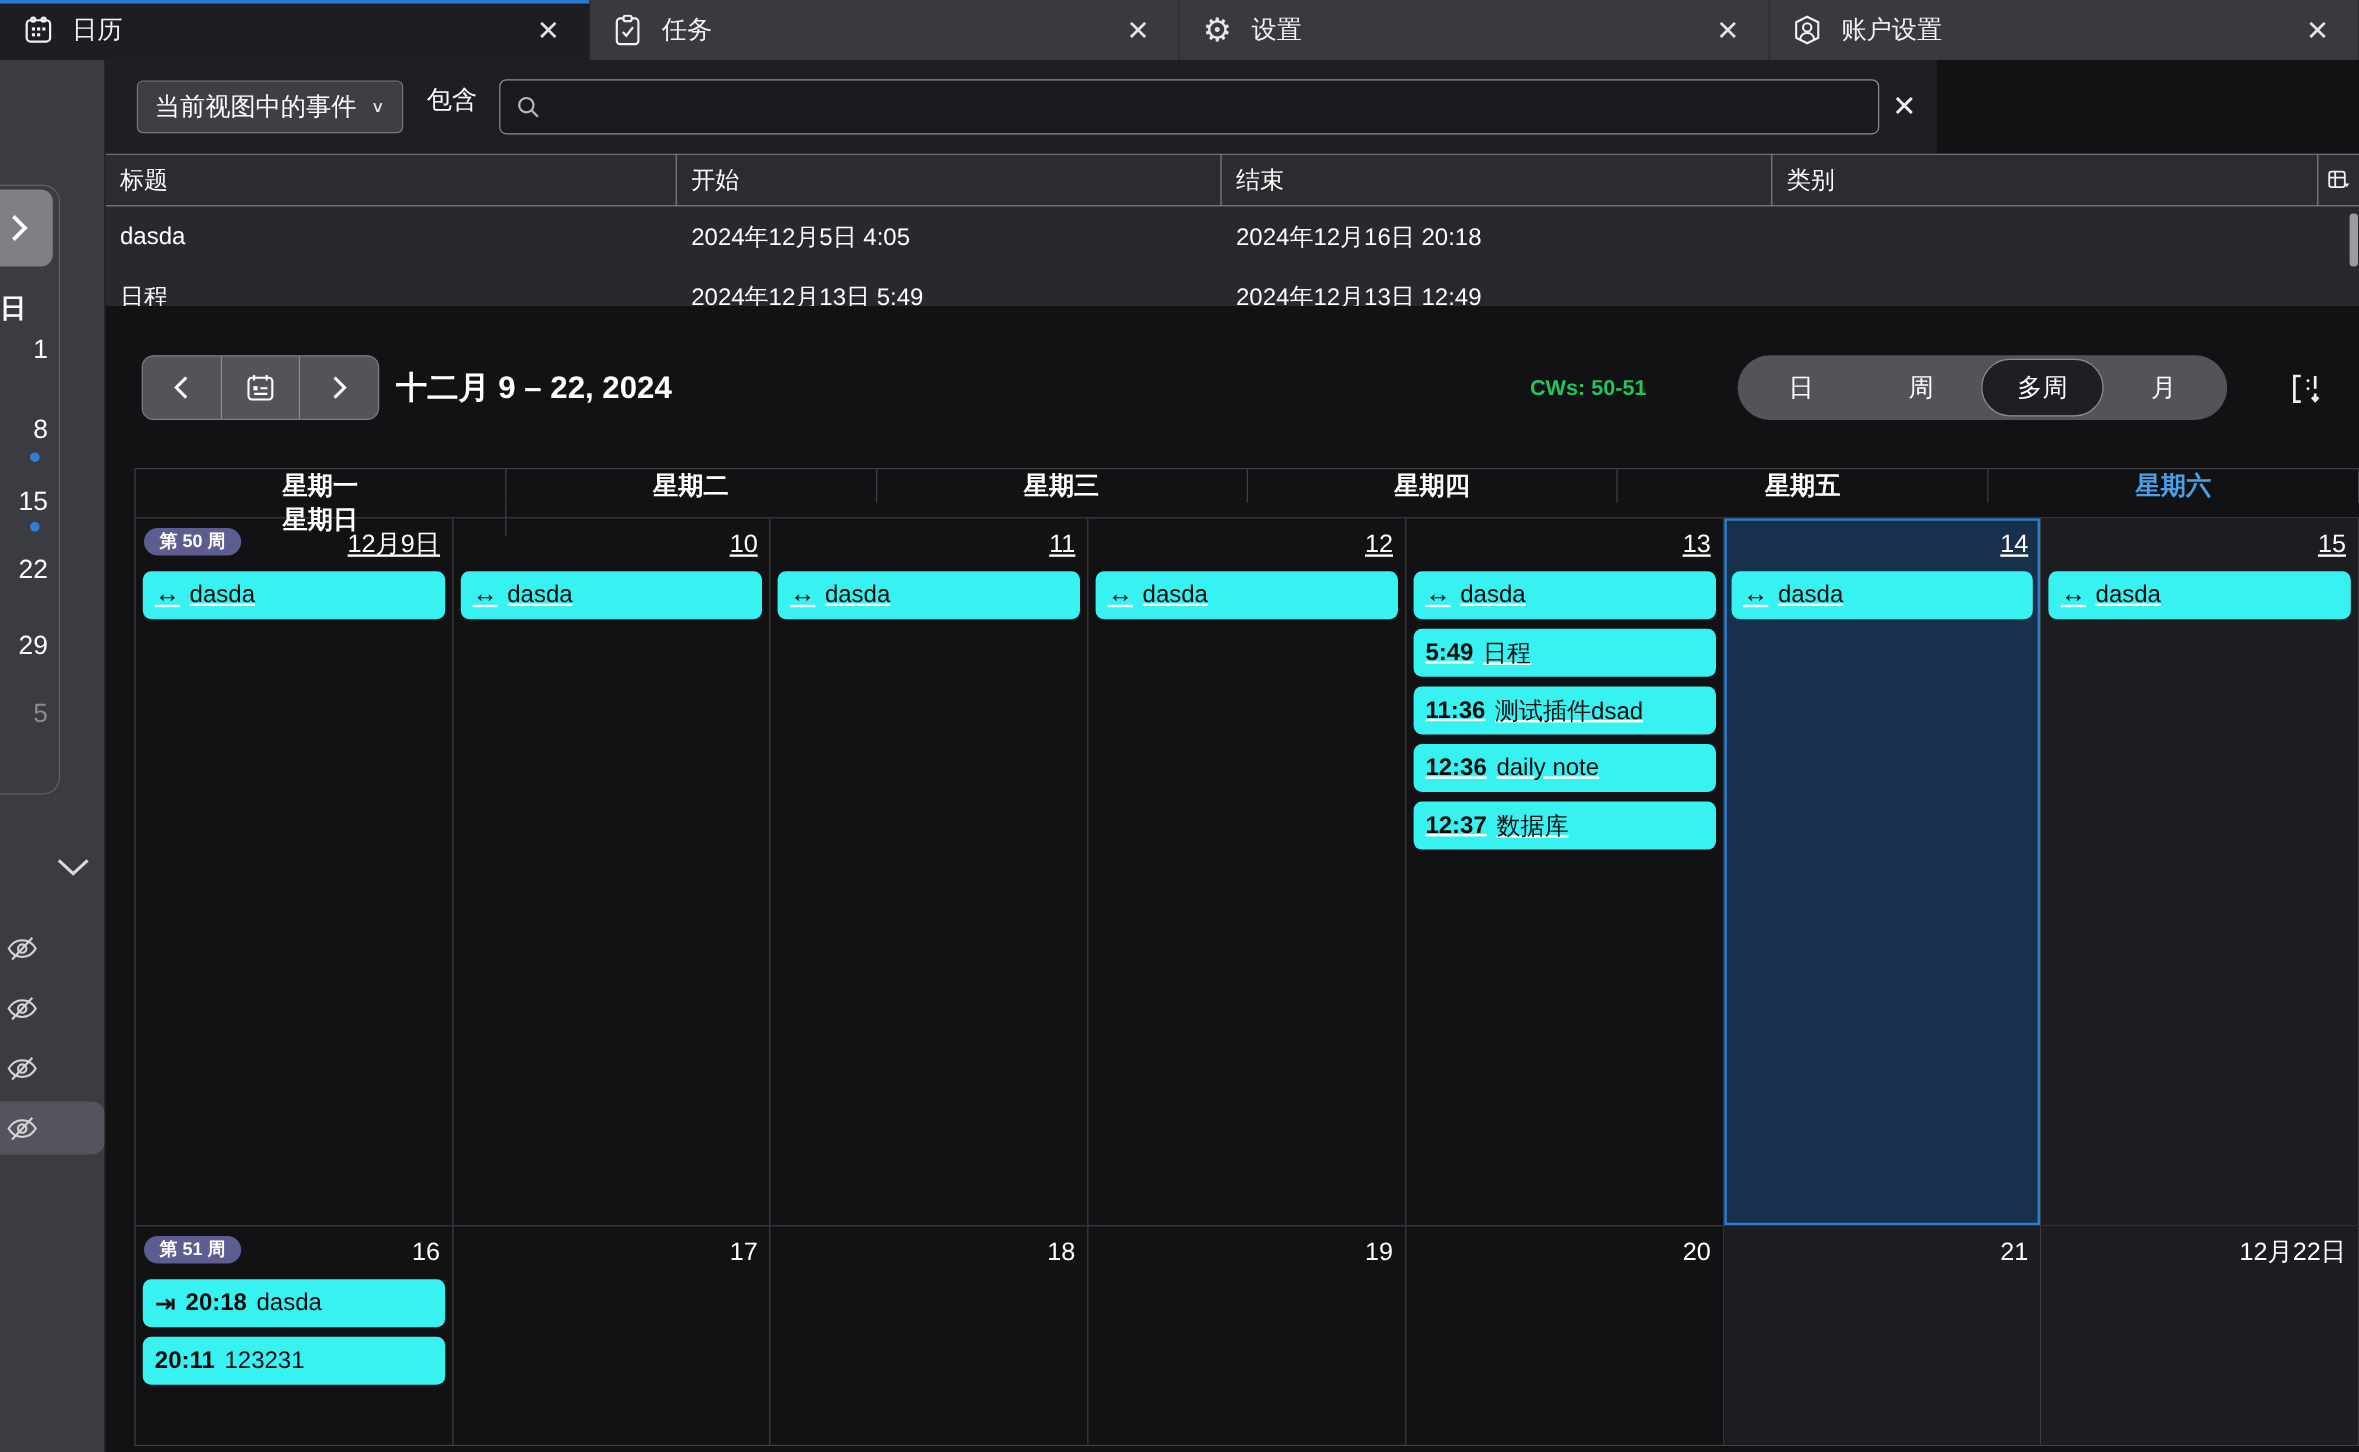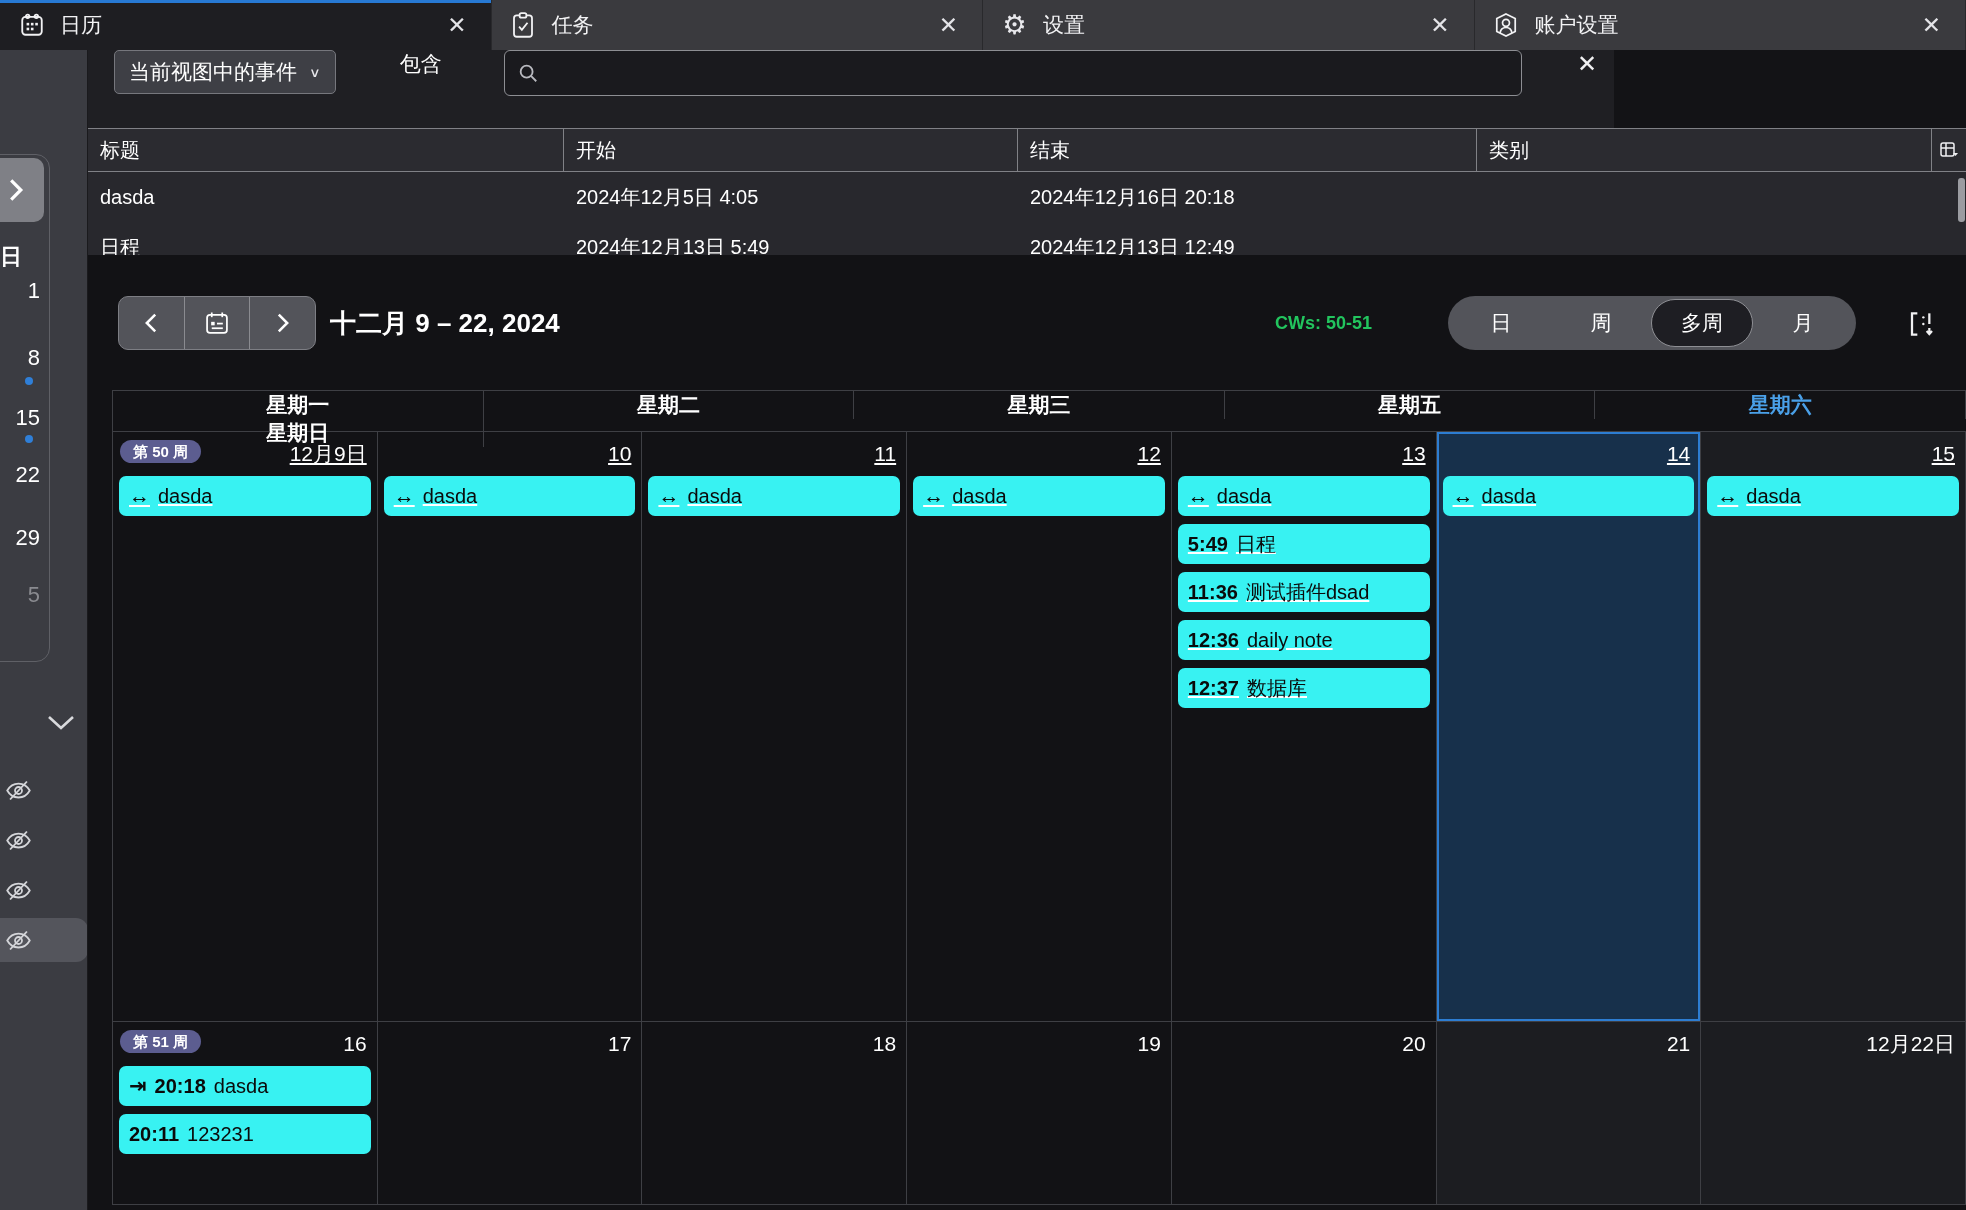--- a/index.html
+++ b/index.html
@@ -22,21 +22,21 @@
   .expand-btn { position:absolute; left:-12px; top:108px; width:56px; height:64px; background:#7f8086; border-radius:10px; display:flex; align-items:center; justify-content:center; }
   .minical-dayhead { position:absolute; left:0; top:192px; width:30px; text-align:left; font-size:22px; font-weight:bold; color:#fff; }
   .mc-num { position:absolute; left:0; width:40px; text-align:right; font-size:22px; color:#fff; }
   .mc-num.muted { color:#8a8b90; }
   .mc-dot { position:absolute; left:25px; width:8px; height:8px; border-radius:50%; background:#2f7fd8; }
   .cal-list-collapse { position:absolute; left:46px; top:663px; width:34px; height:24px; }
   .eye-row { position:absolute; left:0; width:88px; height:44px; display:flex; align-items:center; padding-left:5px; }
   .eye-row.selected { background:#54555c; border-radius:0 12px 12px 0; }
 
   
-  .filterbar { position:absolute; top:50px; left:88px; width:1526px; height:78px; background:#1f1f23; display:flex; align-items:flex-start; padding:0 6px 0 26px;gap:44px; }
+  .filterbar { position:absolute; top:50px; left:88px; width:1526px; height:78px; background:#1f1f23; display:flex; align-items:center; padding:0 6px 0 26px; }
   .scope-dd { height:44px; background:#3e3f45; border:1px solid #76777d; border-radius:5px; display:flex; align-items:center; gap:12px; padding:0 14px; font-size:21px; color:#fff; }
   .scope-dd .caret { font-size:16px; color:#e8e8ec; transform:scaleY(.8); }
   .contains-lbl { font-size:21px; margin:0 18px 12px 20px; }
   .searchbox { flex:1; height:46px; background:#1a1a1e; border:1px solid #8d8e93; border-radius:6px; display:flex; align-items:center; padding:0 12px; gap:10px; }
   .searchbox input { flex:1; background:transparent; border:none; outline:none; color:#fff; font-size:20px; font-family:inherit; }
   .clear-btn { width:42px; text-align:center; font-size:24px; color:#f0f0f2; }
 
   
   .etable { position:absolute; top:128px; left:88px; width:1878px; height:160px; background:#28282d; overflow:hidden; }
   .ehead { display:flex; height:44px; background:#2b2b30; border-top:1px solid #808186; border-bottom:1px solid #808186; }
@@ -54,21 +54,21 @@
   .navgroup .nbtn { flex:1; display:flex; align-items:center; justify-content:center; border-right:1px solid #8a8b90; }
   .navgroup .nbtn:last-child { border-right:none; }
   .cal-title { position:absolute; left:242px; top:41px; height:54px; line-height:54px; font-size:26px; font-weight:bold; color:#fff; }
   .cws { position:absolute; left:1187px; top:41px; height:54px; line-height:54px; font-size:18px; font-weight:bold; color:#22c55e; }
   .viewswitch { position:absolute; left:1360px; top:41px; width:408px; height:54px; background:#53545a; border-radius:27px; display:flex; padding:3px; }
   .vseg { flex:1; display:flex; align-items:center; justify-content:center; font-size:21px; color:#fff; border-radius:24px; }
   .vseg.active { background:#1e1e23; border:1px solid #8e8f94; }
   .rotate-btn { position:absolute; left:1813px; top:50px; width:38px; height:38px; display:flex; align-items:center; justify-content:center; }
 
   .grid { position:absolute; left:24px; top:135px; width:1854px; bottom:5px; border-left:1px solid #3e3f44; border-bottom:1px solid #3e3f44; display:flex; flex-direction:column; }
-  .dayhead-row { display:grid; grid-template-columns:repeat(5,1fr); height:42px; border-top:1px solid #3e3f44; border-bottom:1px solid #3e3f44; }
+  .dayhead-row { display:grid; grid-template-columns:repeat(6,1fr); height:42px; border-top:1px solid #3e3f44; border-bottom:1px solid #3e3f44; }
   .dayhead { display:flex; align-items:center; justify-content:center; font-size:21px; font-weight:bold; color:#fff; border-right:1px solid #3e3f44; }
   .dayhead.today { color:#4aa0e8; }
   .week { display:grid; grid-template-columns:repeat(7,1fr); }
   .week.w50 { height:590px; border-bottom:1px solid #3e3f44;text-decoration:underline; }
   .week.w51 { flex:1; }
   .cell { position:relative; border-right:1px solid #3e3f44; overflow:hidden; }
   .cell.weekend { background:#1c1d21; }
   .cell.selected { background:#17304b; box-shadow:inset 0 0 0 2px #2d7dd2; }
   .date-row { height:44px; line-height:44px; text-align:right; padding-right:10px; font-size:21px; color:#fff; }
   .wkbadge { position:absolute; left:7px; top:8px; background:#5c5d90; color:#fff; font-size:15px; font-weight:bold; padding:4px 13px; border-radius:15px; line-height:1; }
@@ -273,20 +273,21 @@
         <circle cx="14.5" cy="12" r="0.9" fill="#f0f0f2" stroke="none"></circle>
         <path d="M19 15 v4 M17 17.3 L19 19.5 L21 17.3"></path>
       </svg>
     </div>
 
     <div class="grid">
       <div class="dayhead-row">
         <div class="dayhead">星期一</div>
         <div class="dayhead">星期二</div>
         <div class="dayhead">星期三</div>
+        <div class="dayhead">星期四</div>
         <div class="dayhead">星期五</div>
         <div class="dayhead today">星期六</div>
         <div class="dayhead">星期日</div>
       </div>
 
       <div class="week w50">
         <div class="cell">
           <span class="wkbadge">第 50 周</span>
           <div class="date-row">12月9日</div>
           <div class="event">

